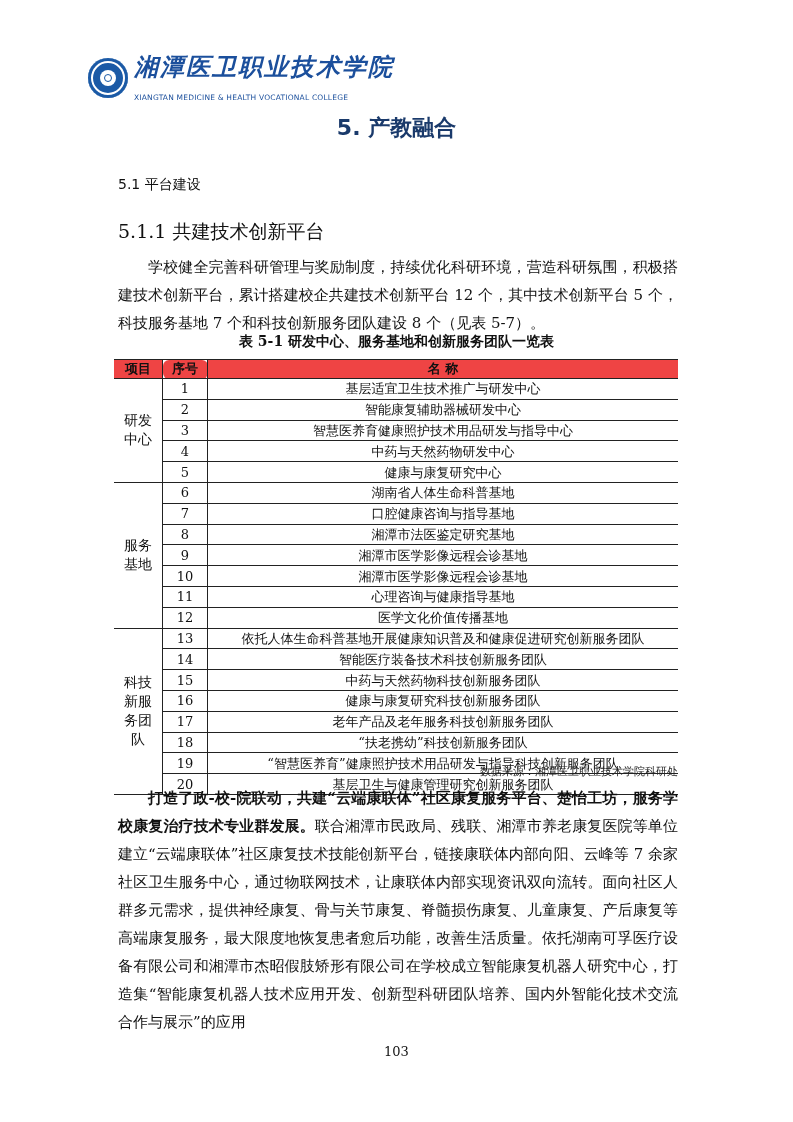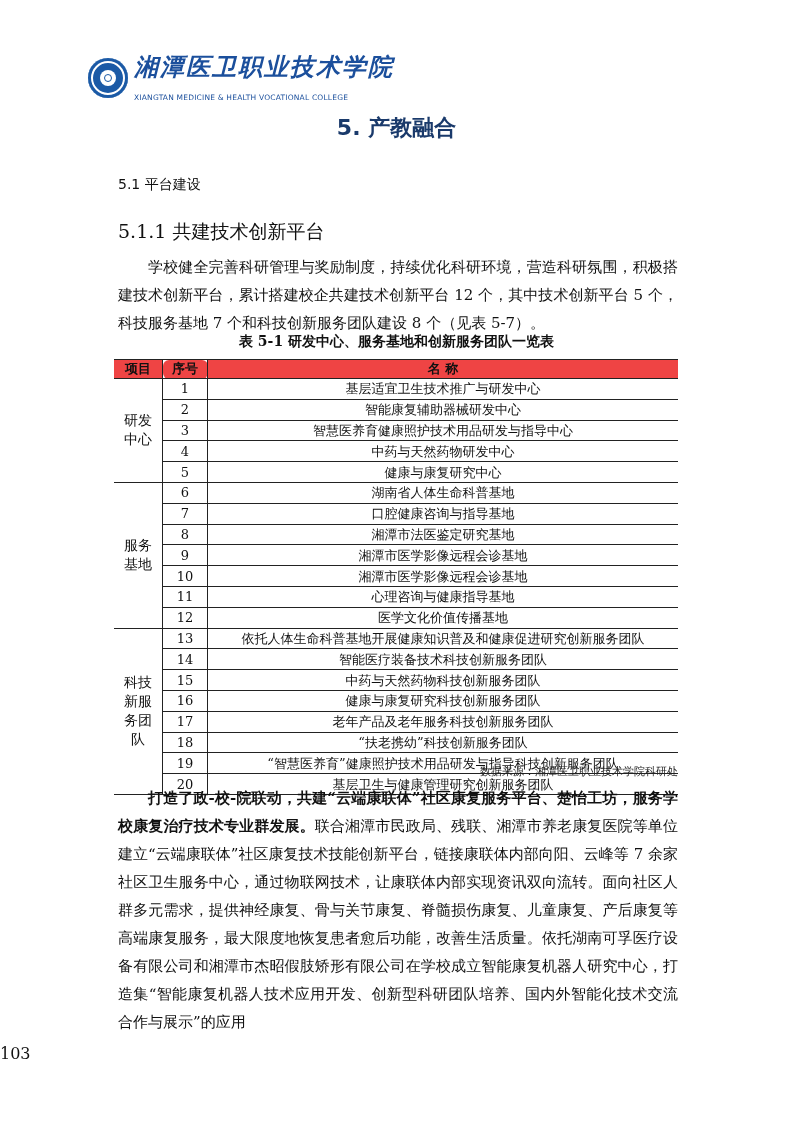--- a/index.html
+++ b/index.html
@@ -26,21 +26,21 @@
   table.t td { height: 19.8px; padding: 0; text-align: center; border-bottom: 1px solid #222; line-height: 19px; }
   table.t .c1 { width: 48px; border-right: 1px solid #222; }
   table.t .c2 { width: 44px; border-right: 1px solid #222; border-radius: 6px; }
   table.t td.grp { font-size: 14px; line-height: 19px; margin-top: 26px; }
   table.t tr.last td { border-bottom: 1.5px solid #222; }
   table.t tr.groupend td { border-bottom: 1.5px solid #222; }
 
   .source { position: absolute; right: 115px; top: 764px; font-size: 11px; color: #222; }
   .para2 { top: 784px; text-indent: 30px; }
   .para2 b { font-weight: bold; }
-  .page-num { position: absolute; left: 0; width: 793px; top: 1044px; text-align: left; font-size: 16px; }
+  .page-num { position: absolute; left: 0; width: 793px; top: 1044px; text-align: center; font-size: 13px; }
 </style>
 </head>
 <body>
 
 <div class="header">
   <div class="logo">
       <div class="inner"></div>
     </div>
   <div class="brand">
     <span class="brand-cn">湘潭医卫职业技术学院</span>

